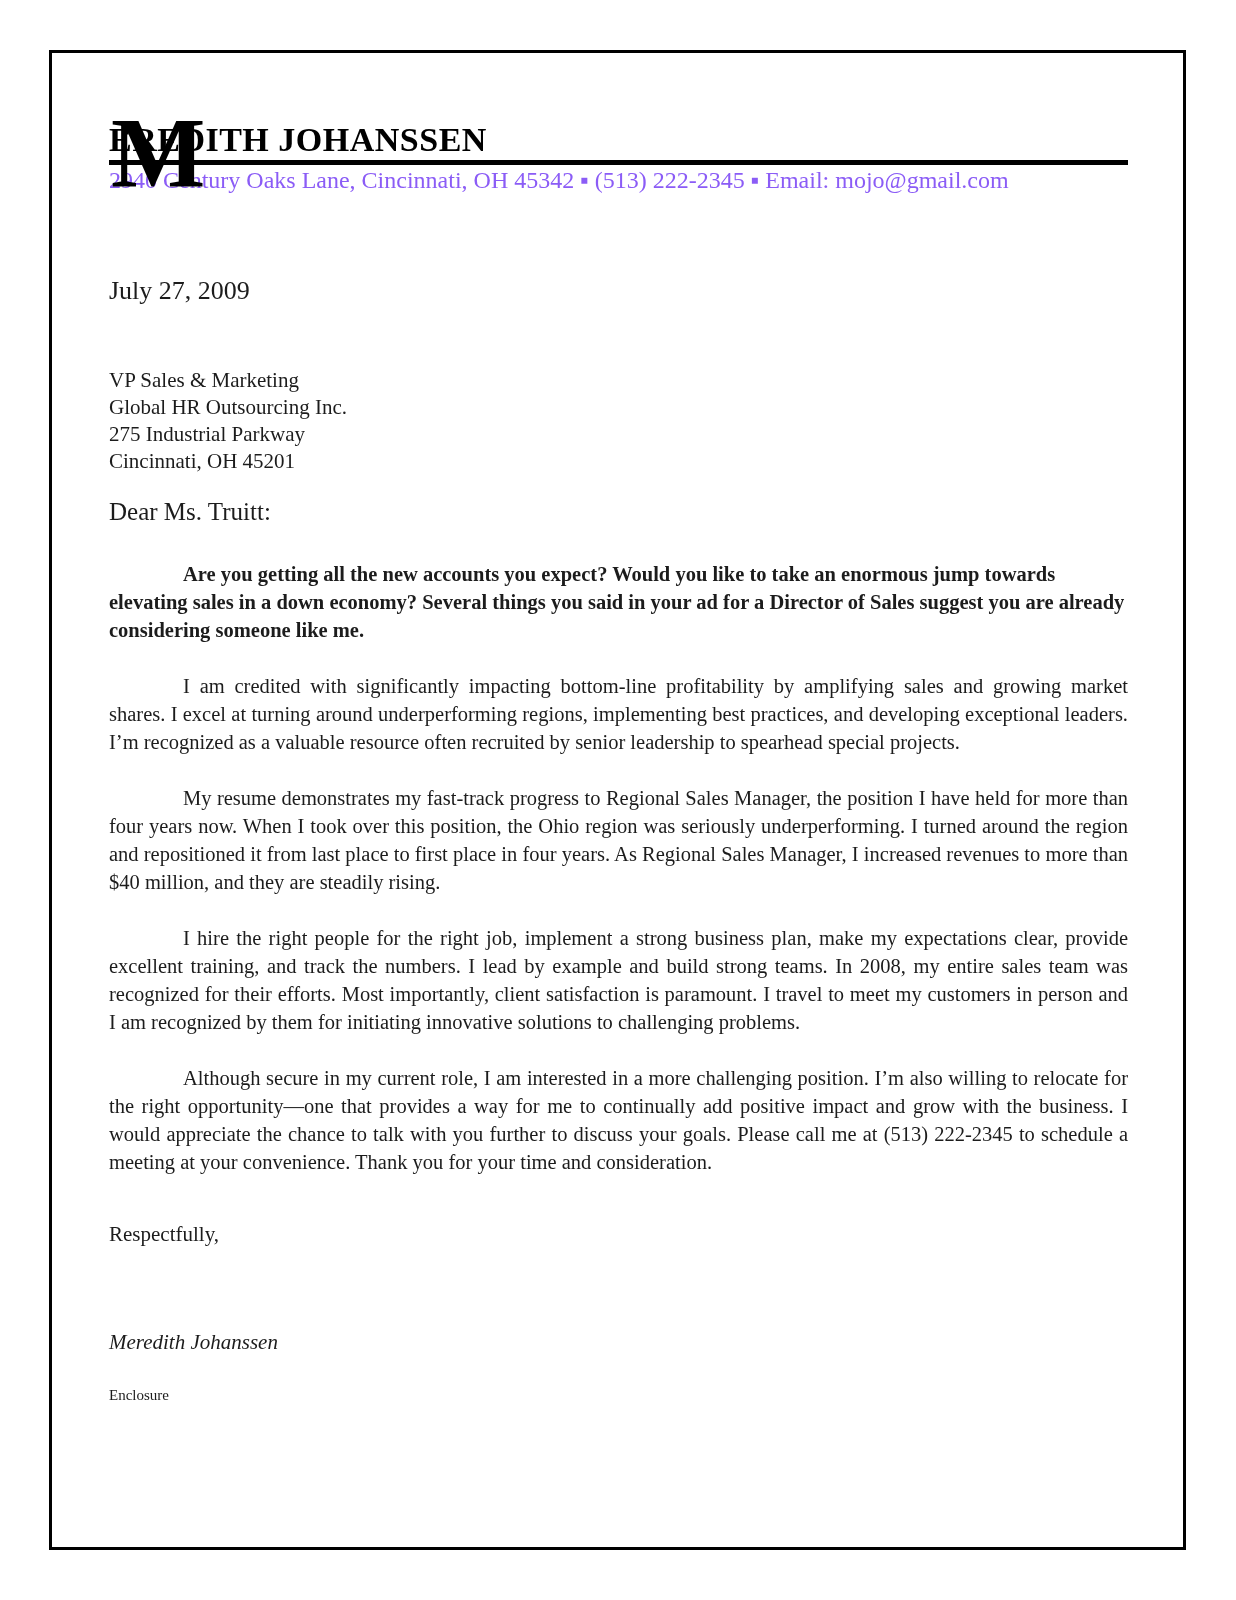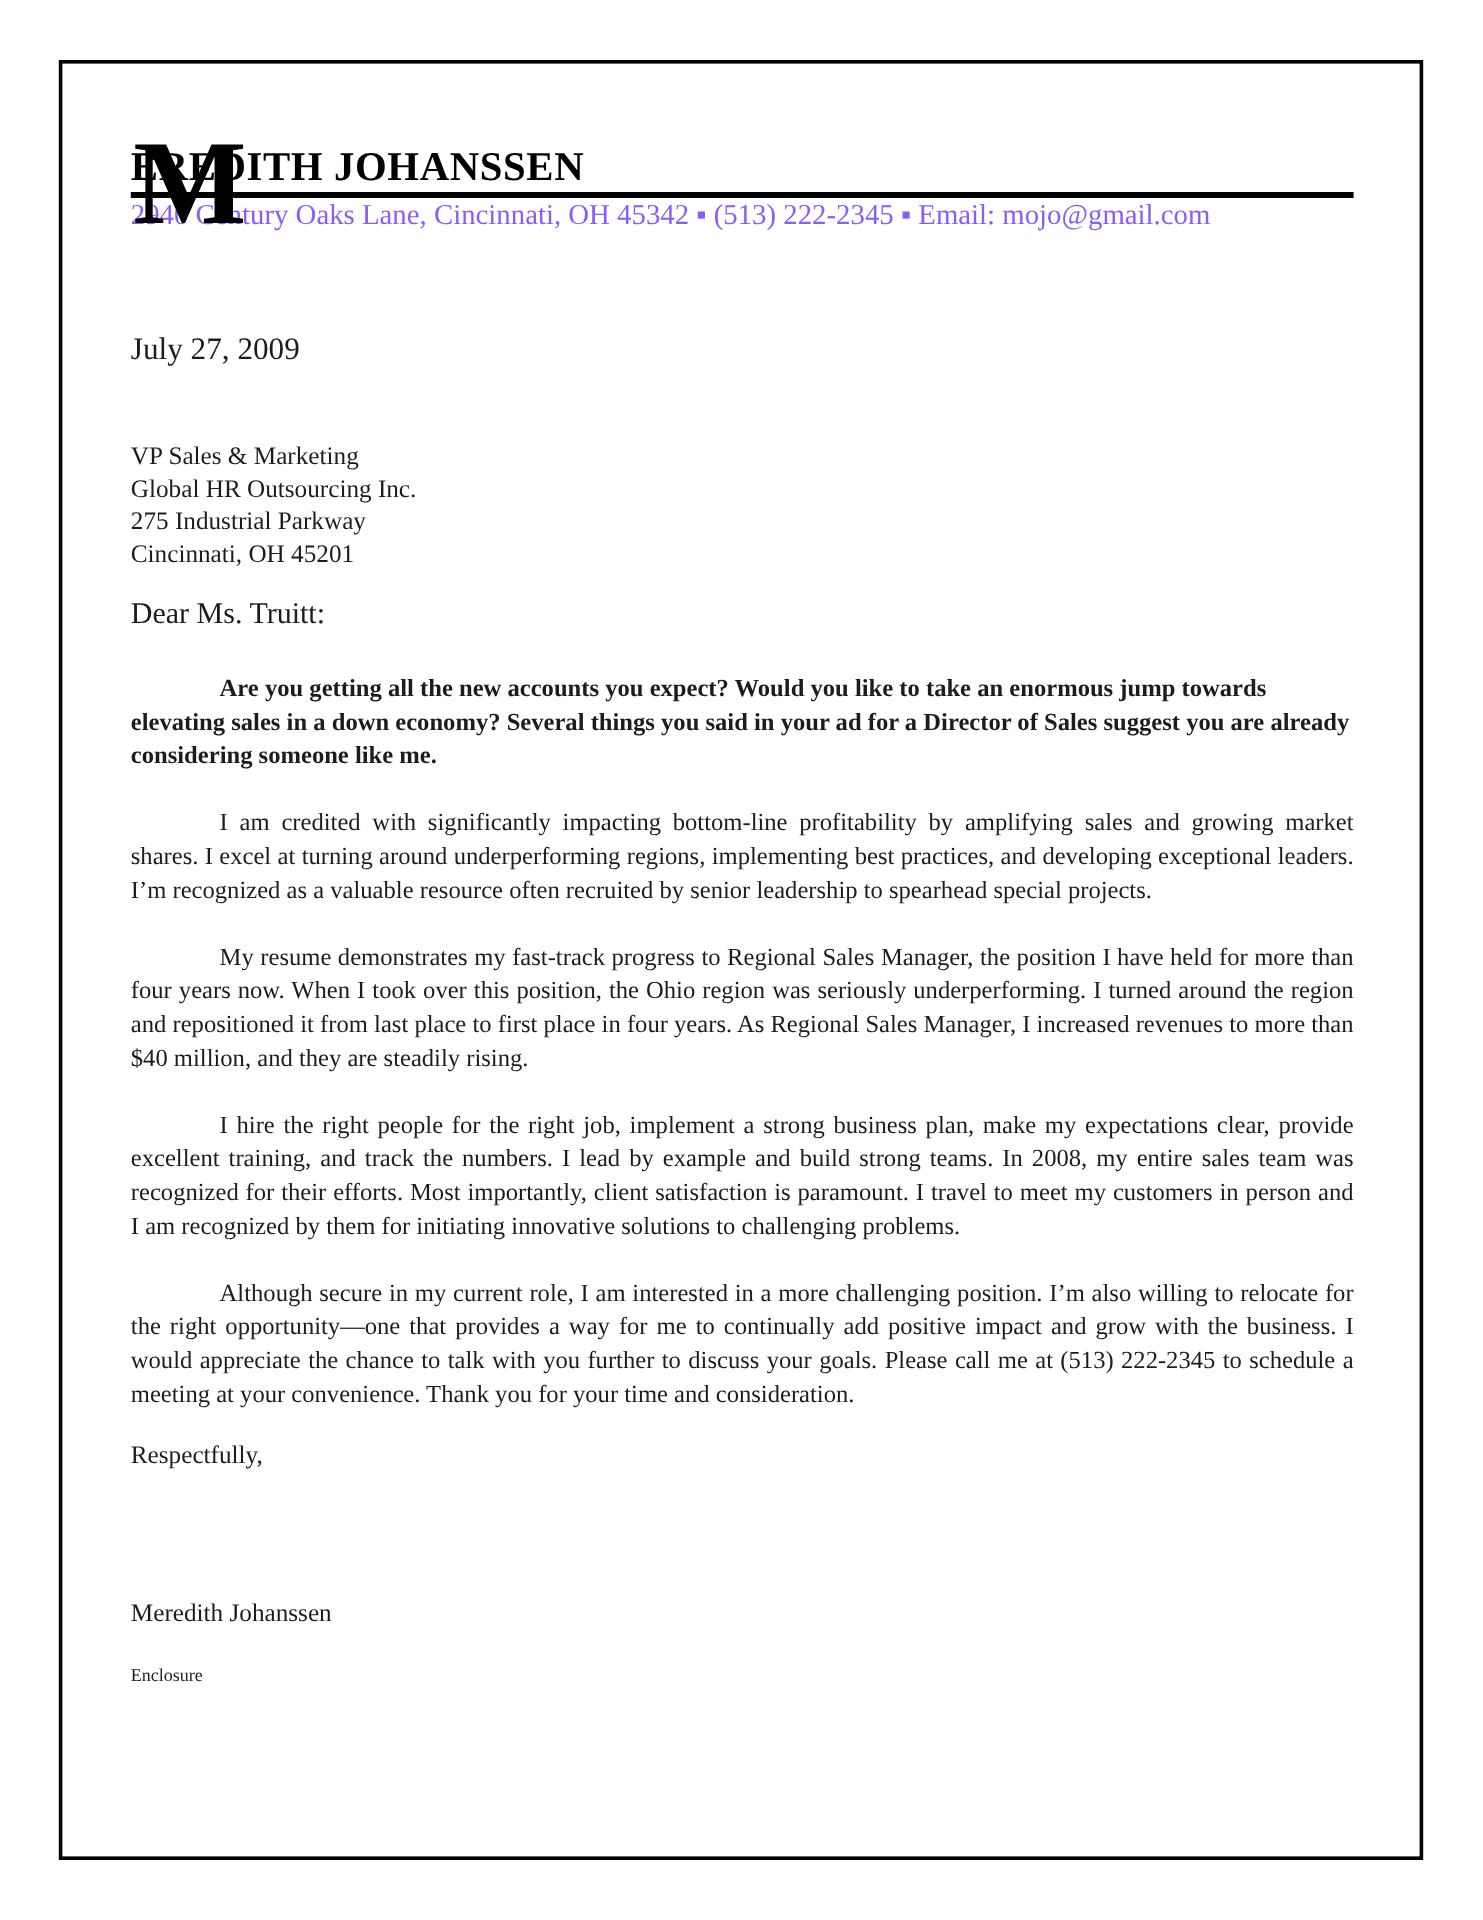--- a/index.html
+++ b/index.html
@@ -92,28 +92,29 @@
     text-align: justify;
     text-indent: 74px;
     color: #1c1c1c;
   }
   .letter-paragraphs p.first-paragraph {
     margin-top: 34px;
     text-align: left;
     font-weight: bold;
   }
   .closing {
-    margin-top: 22px;
+    margin-top: 44px;
     font-size: 21px;
     line-height: 28px;
   }
   .signature-name {
-    margin-top: 104px;
+    margin-top: 80px;
     font-size: 21px;
     line-height: 28px;
+    font-style: italic;
   }
   .enclosure {
     margin-top: 25px;
     font-size: 15px;
     line-height: 28px;
   }
 </style>
 </head>
 <body>
 

